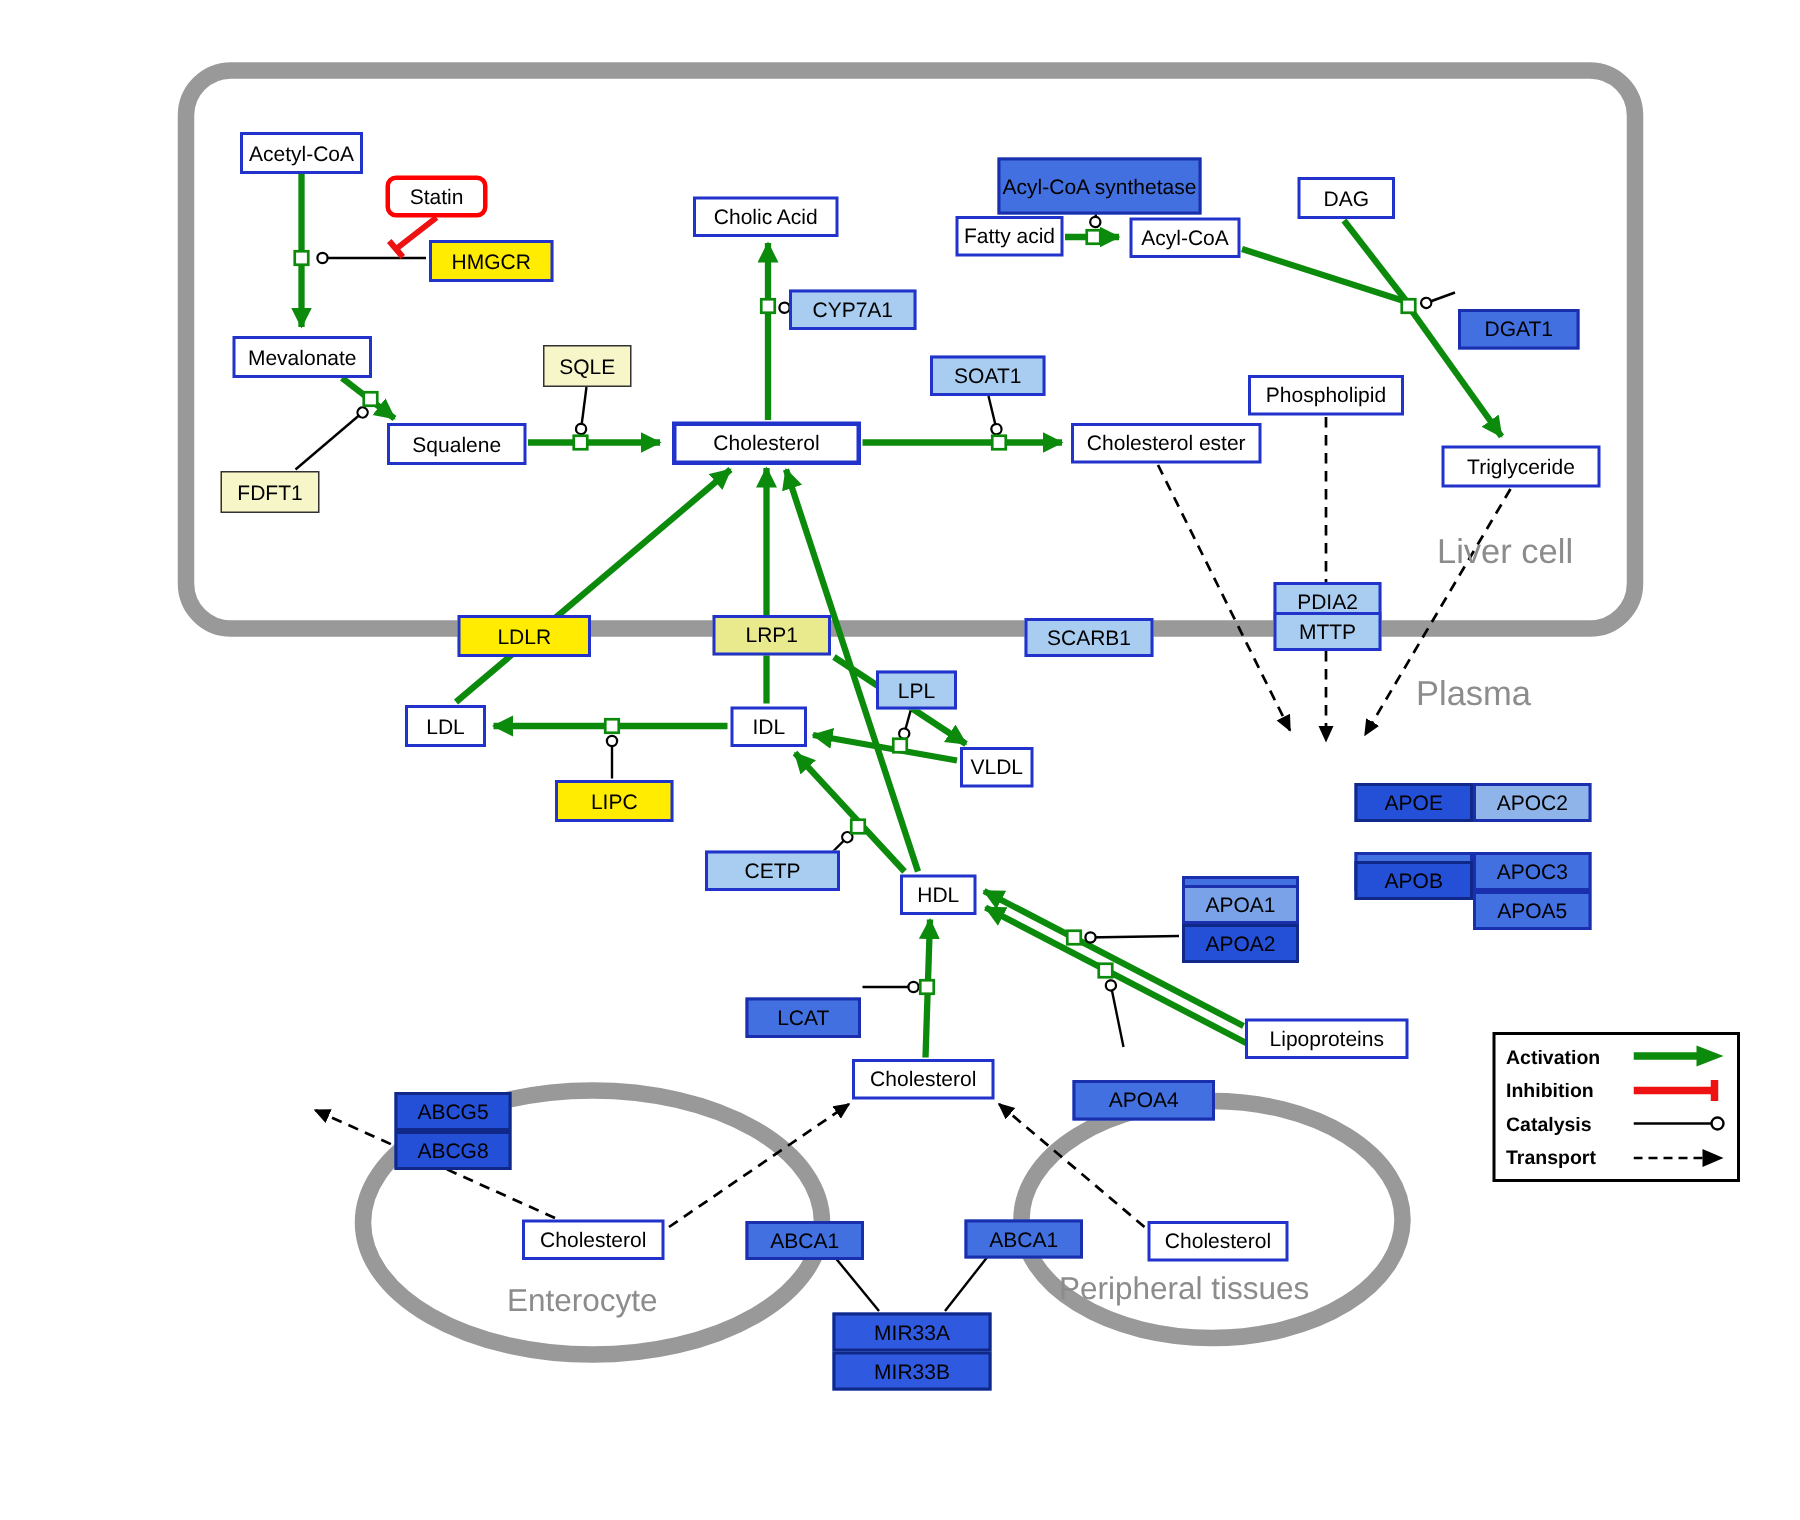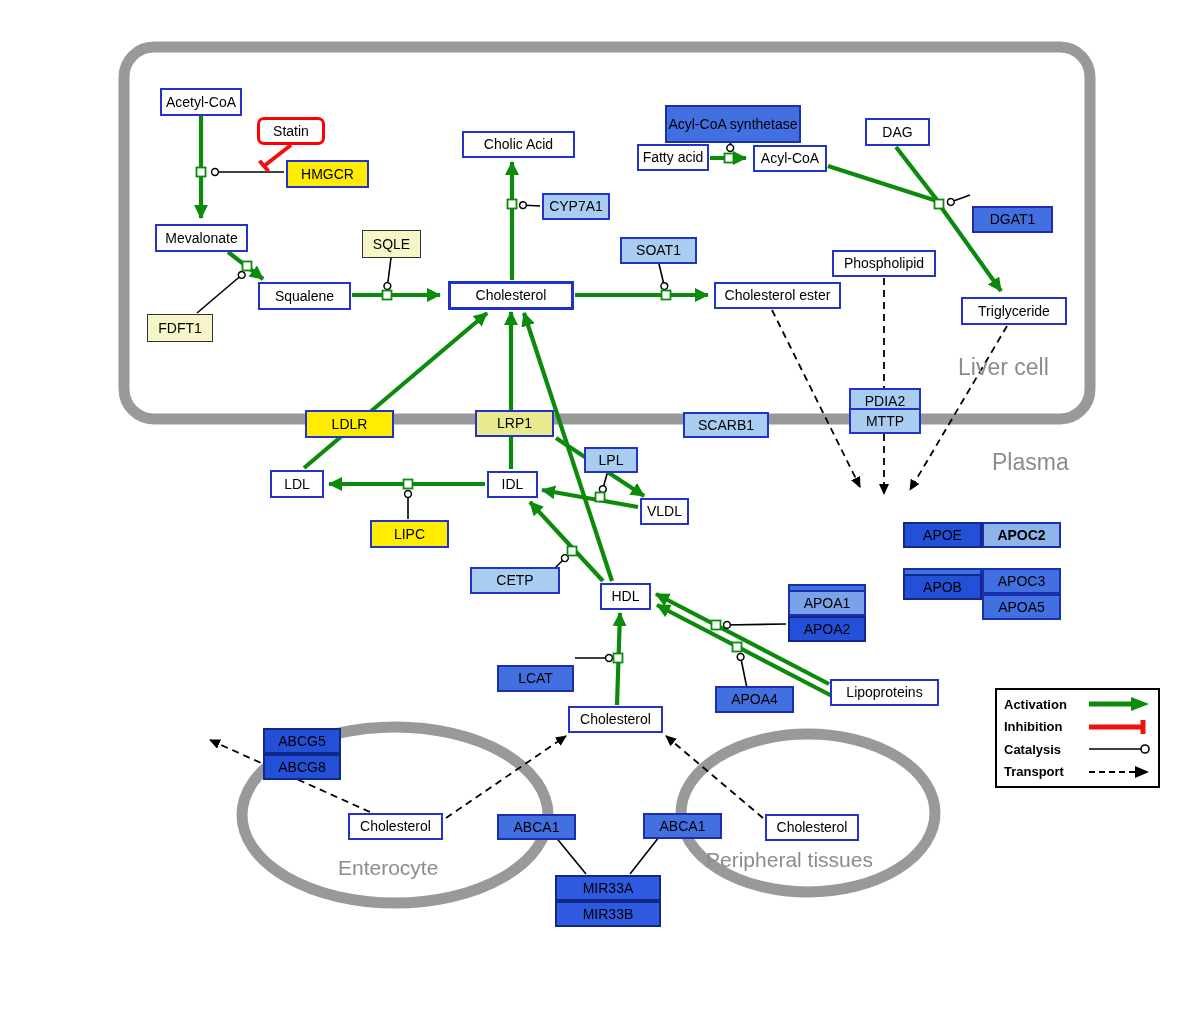--- a/index.html
+++ b/index.html
@@ -9,21 +9,21 @@
   .node{position:absolute;z-index:2;display:flex;align-items:center;justify-content:center;
         box-sizing:border-box;font-size:14px;color:#000;text-align:right;line-height:1.05;
         background:#fff;border:2px solid #2133cb;}
   .wb{background:#fff;border:2px solid #2133cb;}
   .thick{border-width:3px;}
   .wr{background:#fff;border:3px solid #f00;border-radius:7px;}
   .yl{background:#ffec00;border:2px solid #2133cb;}
   .py{background:#f6f6c8;border:1.5px solid #333;}
   .kh{background:#e9e98e;border:2px solid #2133cb;}
   .lb{background:#a9cdf0;border:2px solid #2133cb;}
-  .lb2{background:#8fb4ea;border:2px solid #1a2fae;font-weight:bold;}
+  .lb2{background:#8fb4ea;border:2px solid #1a2fae;}
   .mb{background:#4270e0;border:2px solid #1a2fae;margin-top:20px;}
   .mb2{background:#2f5ae0;border:2px solid #102888;}
   .lmb{background:#7aa2e8;border:2px solid #1a2fae;}
   .db{background:#2450d8;border:2px solid #102888;}
   .comp{position:absolute;z-index:2;font-weight:normal;color:#8c8c8c;}
   #legend{position:absolute;z-index:3;left:995px;top:688px;width:165px;height:100px;
           background:#fff;border:2.5px solid #000;box-sizing:border-box;
           display:flex;flex-direction:column;justify-content:space-around;padding:3px 7px;}
   .lrow{display:flex;align-items:center;justify-content:space-between;height:22px;}
   .lrow span{font-size:13px;color:#000;font-weight:bold;}
@@ -107,34 +107,34 @@
     <rect x="403.5" y="479.5" width="9" height="9"></rect>
     <rect x="595.5" y="492.5" width="9" height="9"></rect>
     <rect x="567.5" y="546.5" width="9" height="9"></rect>
     <rect x="613.5" y="653.5" width="9" height="9"></rect>
     <rect x="711.5" y="620.5" width="9" height="9"></rect>
     <rect x="732.5" y="642.5" width="9" height="9"></rect>
   </g>
 </svg>
 
 <div class="comp" style="left:958px;top:354px;font-size:23px">Liver cell</div>
-<div class="comp" style="left:992px;top:449px;font-size:23px">Plasma</div>
+<div class="comp" style="left:944px;top:449px;font-size:23px">Plasma</div>
 <div class="comp" style="left:338px;top:856px;font-size:21px">Enterocyte</div>
 <div class="comp" style="left:706px;top:848px;font-size:21px">Peripheral tissues</div>
 
 <div class="node wb" style="left:160px;top:88px;width:82px;height:28px">Acetyl-CoA</div>
 <div class="node wr" style="left:257px;top:117px;width:68px;height:28px">Statin</div>
 <div class="node yl" style="left:286px;top:160px;width:83px;height:28px">HMGCR</div>
 <div class="node wb" style="left:155px;top:224px;width:93px;height:28px">Mevalonate</div>
 <div class="node py" style="left:147px;top:314px;width:66px;height:28px">FDFT1</div>
 <div class="node wb" style="left:258px;top:282px;width:93px;height:28px">Squalene</div>
 <div class="node py" style="left:362px;top:230px;width:59px;height:28px">SQLE</div>
 <div class="node wb thick" style="left:448px;top:281px;width:126px;height:29px">Cholesterol</div>
-<div class="node wb" style="left:462px;top:131px;width:113px;height:27px">Cholic Acid</div>
-<div class="node lb" style="left:542px;top:193px;width:68px;height:27px">CYP7A1</div>
+<div class="node wb" style="left:462px;top:131px;width:97px;height:27px">Cholic Acid</div>
+<div class="node lb" style="left:526px;top:193px;width:85px;height:27px">CYP7A1</div>
 <div class="node lb" style="left:620px;top:237px;width:77px;height:27px">SOAT1</div>
 <div class="node wb" style="left:714px;top:282px;width:127px;height:27px">Cholesterol ester</div>
 <div class="node mb" style="left:665px;top:85px;width:136px;height:38px">Acyl-CoA synthetase</div>
 <div class="node wb" style="left:637px;top:144px;width:72px;height:27px">Fatty acid</div>
 <div class="node wb" style="left:753px;top:145px;width:74px;height:27px">Acyl-CoA</div>
 <div class="node wb" style="left:865px;top:118px;width:65px;height:28px">DAG</div>
 <div class="node mb" style="left:972px;top:186px;width:81px;height:27px">DGAT1</div>
 <div class="node wb" style="left:832px;top:250px;width:104px;height:27px">Phospholipid</div>
 <div class="node wb" style="left:961px;top:297px;width:106px;height:28px">Triglyceride</div>
 <div class="node lb" style="left:849px;top:388px;width:72px;height:26px">PDIA2</div>
@@ -146,21 +146,21 @@
 <div class="node wb" style="left:487px;top:471px;width:51px;height:27px">IDL</div>
 <div class="node lb" style="left:584px;top:447px;width:54px;height:26px">LPL</div>
 <div class="node wb" style="left:640px;top:498px;width:49px;height:27px">VLDL</div>
 <div class="node yl" style="left:370px;top:520px;width:79px;height:28px">LIPC</div>
 <div class="node lb" style="left:470px;top:567px;width:90px;height:27px">CETP</div>
 <div class="node wb" style="left:600px;top:583px;width:51px;height:27px">HDL</div>
 <div class="node mb" style="left:788px;top:564px;width:78px;height:26px">PLTP</div>
 <div class="node lmb" style="left:788px;top:590px;width:78px;height:26px">APOA1</div>
 <div class="node db" style="left:788px;top:616px;width:78px;height:26px">APOA2</div>
 <div class="node mb" style="left:497px;top:645px;width:77px;height:27px">LCAT</div>
-<div class="node mb" style="left:715px;top:666px;width:79px;height:27px">APOA4</div>
+<div class="node mb" style="left:715px;top:700px;width:95px;height:27px">APOA4</div>
 <div class="node wb" style="left:830px;top:679px;width:109px;height:27px">Lipoproteins</div>
 <div class="node db" style="left:903px;top:522px;width:79px;height:26px">APOE</div>
 <div class="node lb2" style="left:982px;top:522px;width:79px;height:26px">APOC2</div>
 <div class="node mb" style="left:903px;top:548px;width:79px;height:26px">APOC1</div>
 <div class="node mb" style="left:982px;top:548px;width:79px;height:26px">APOC3</div>
 <div class="node db" style="left:903px;top:574px;width:79px;height:26px">APOB</div>
 <div class="node mb" style="left:982px;top:574px;width:79px;height:26px">APOA5</div>
 <div class="node wb" style="left:568px;top:706px;width:95px;height:27px">Cholesterol</div>
 <div class="node db" style="left:263px;top:728px;width:78px;height:26px">ABCG5</div>
 <div class="node db" style="left:263px;top:754px;width:78px;height:26px">ABCG8</div>

